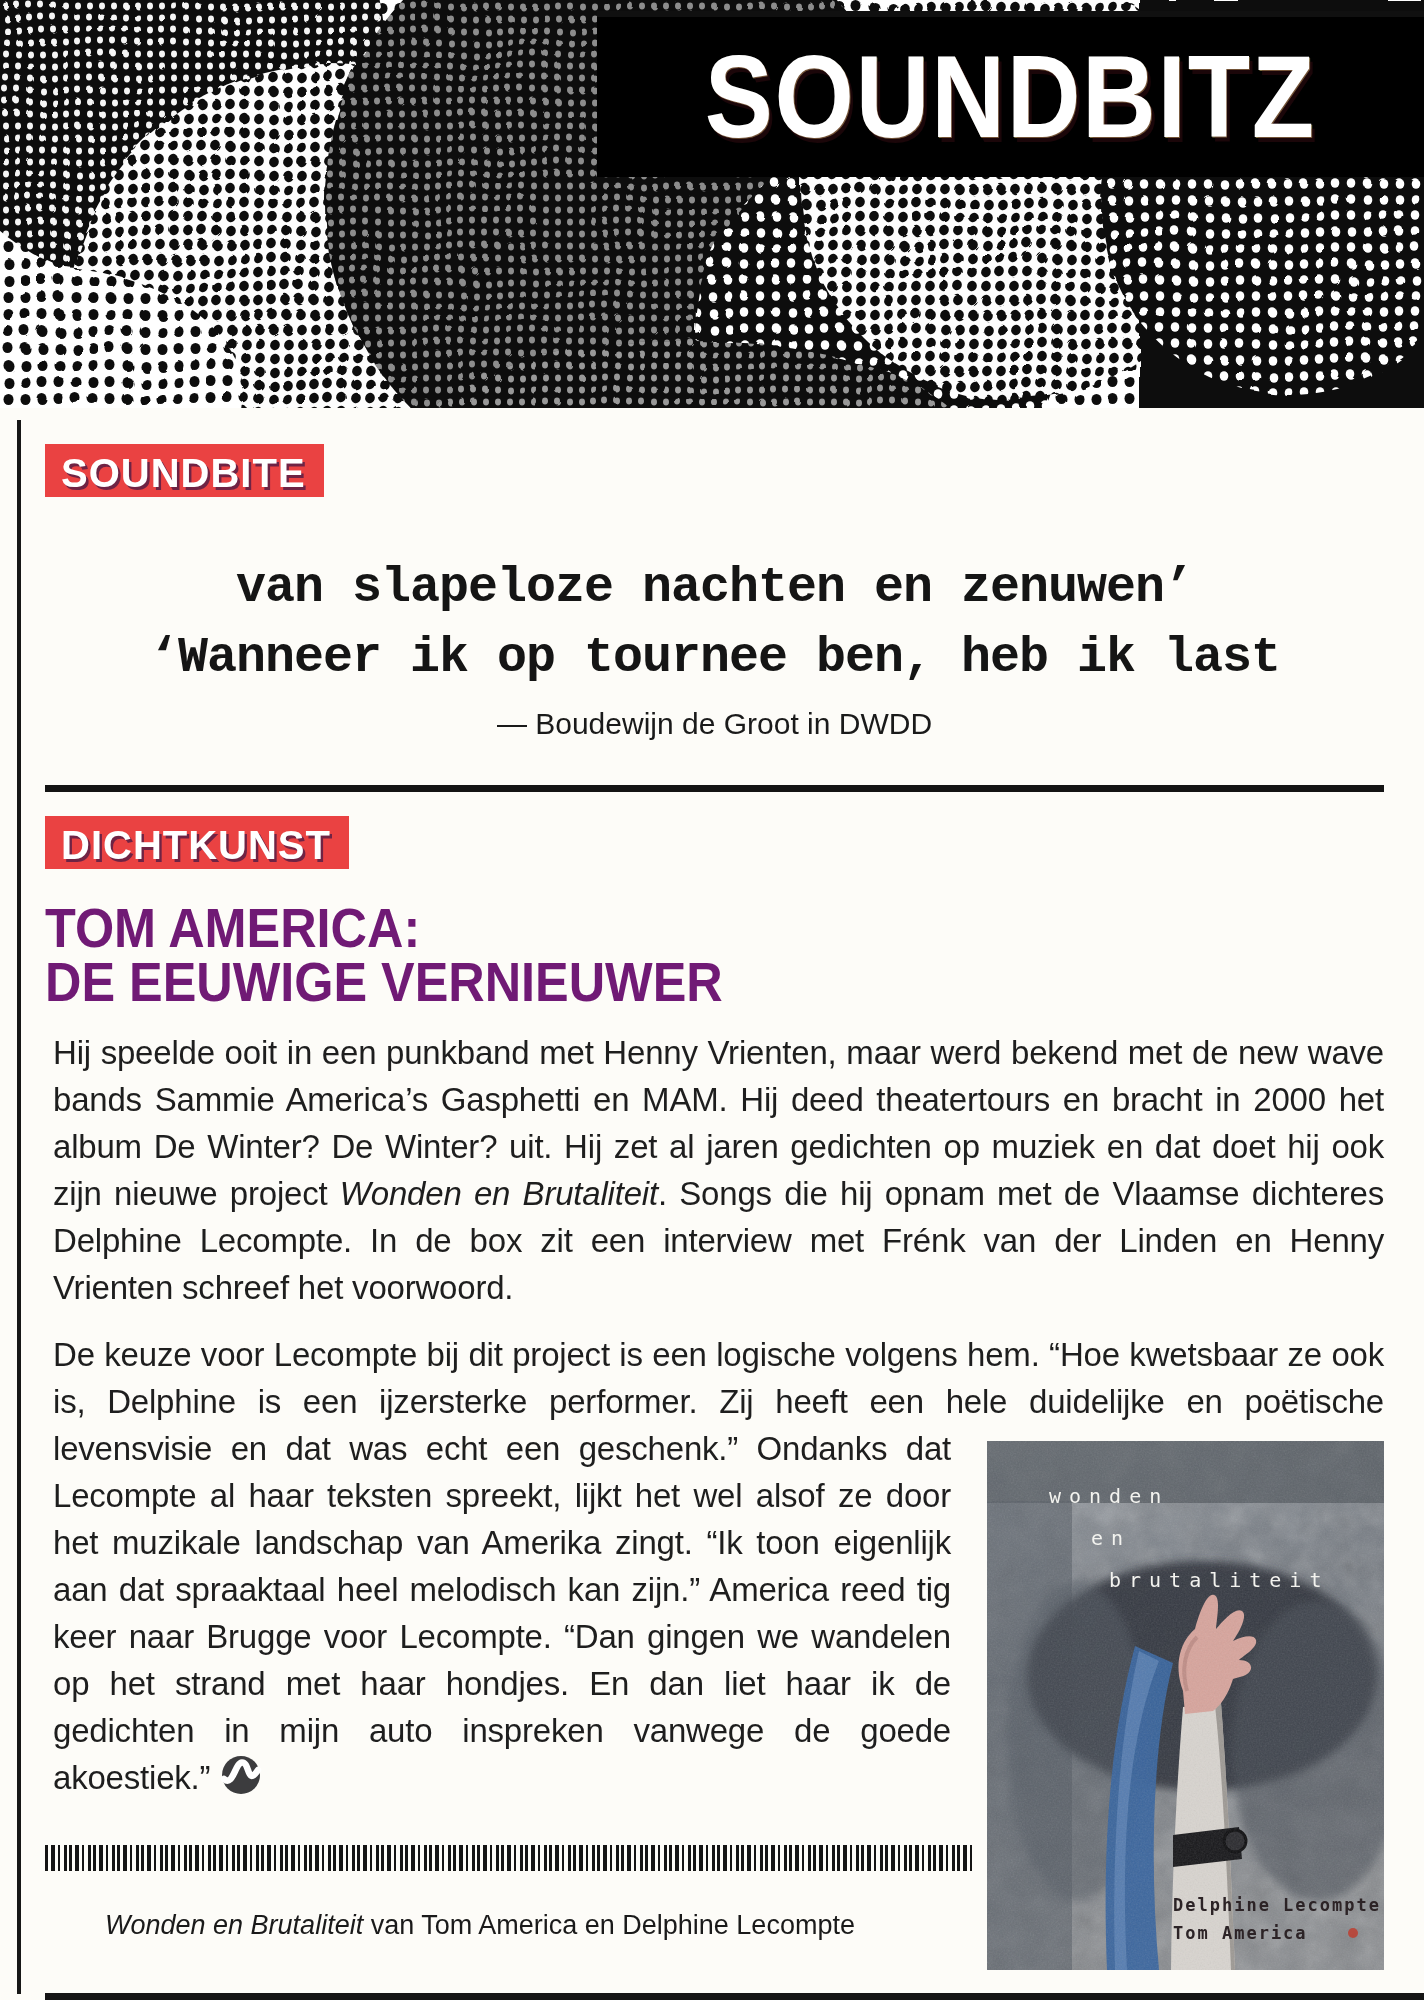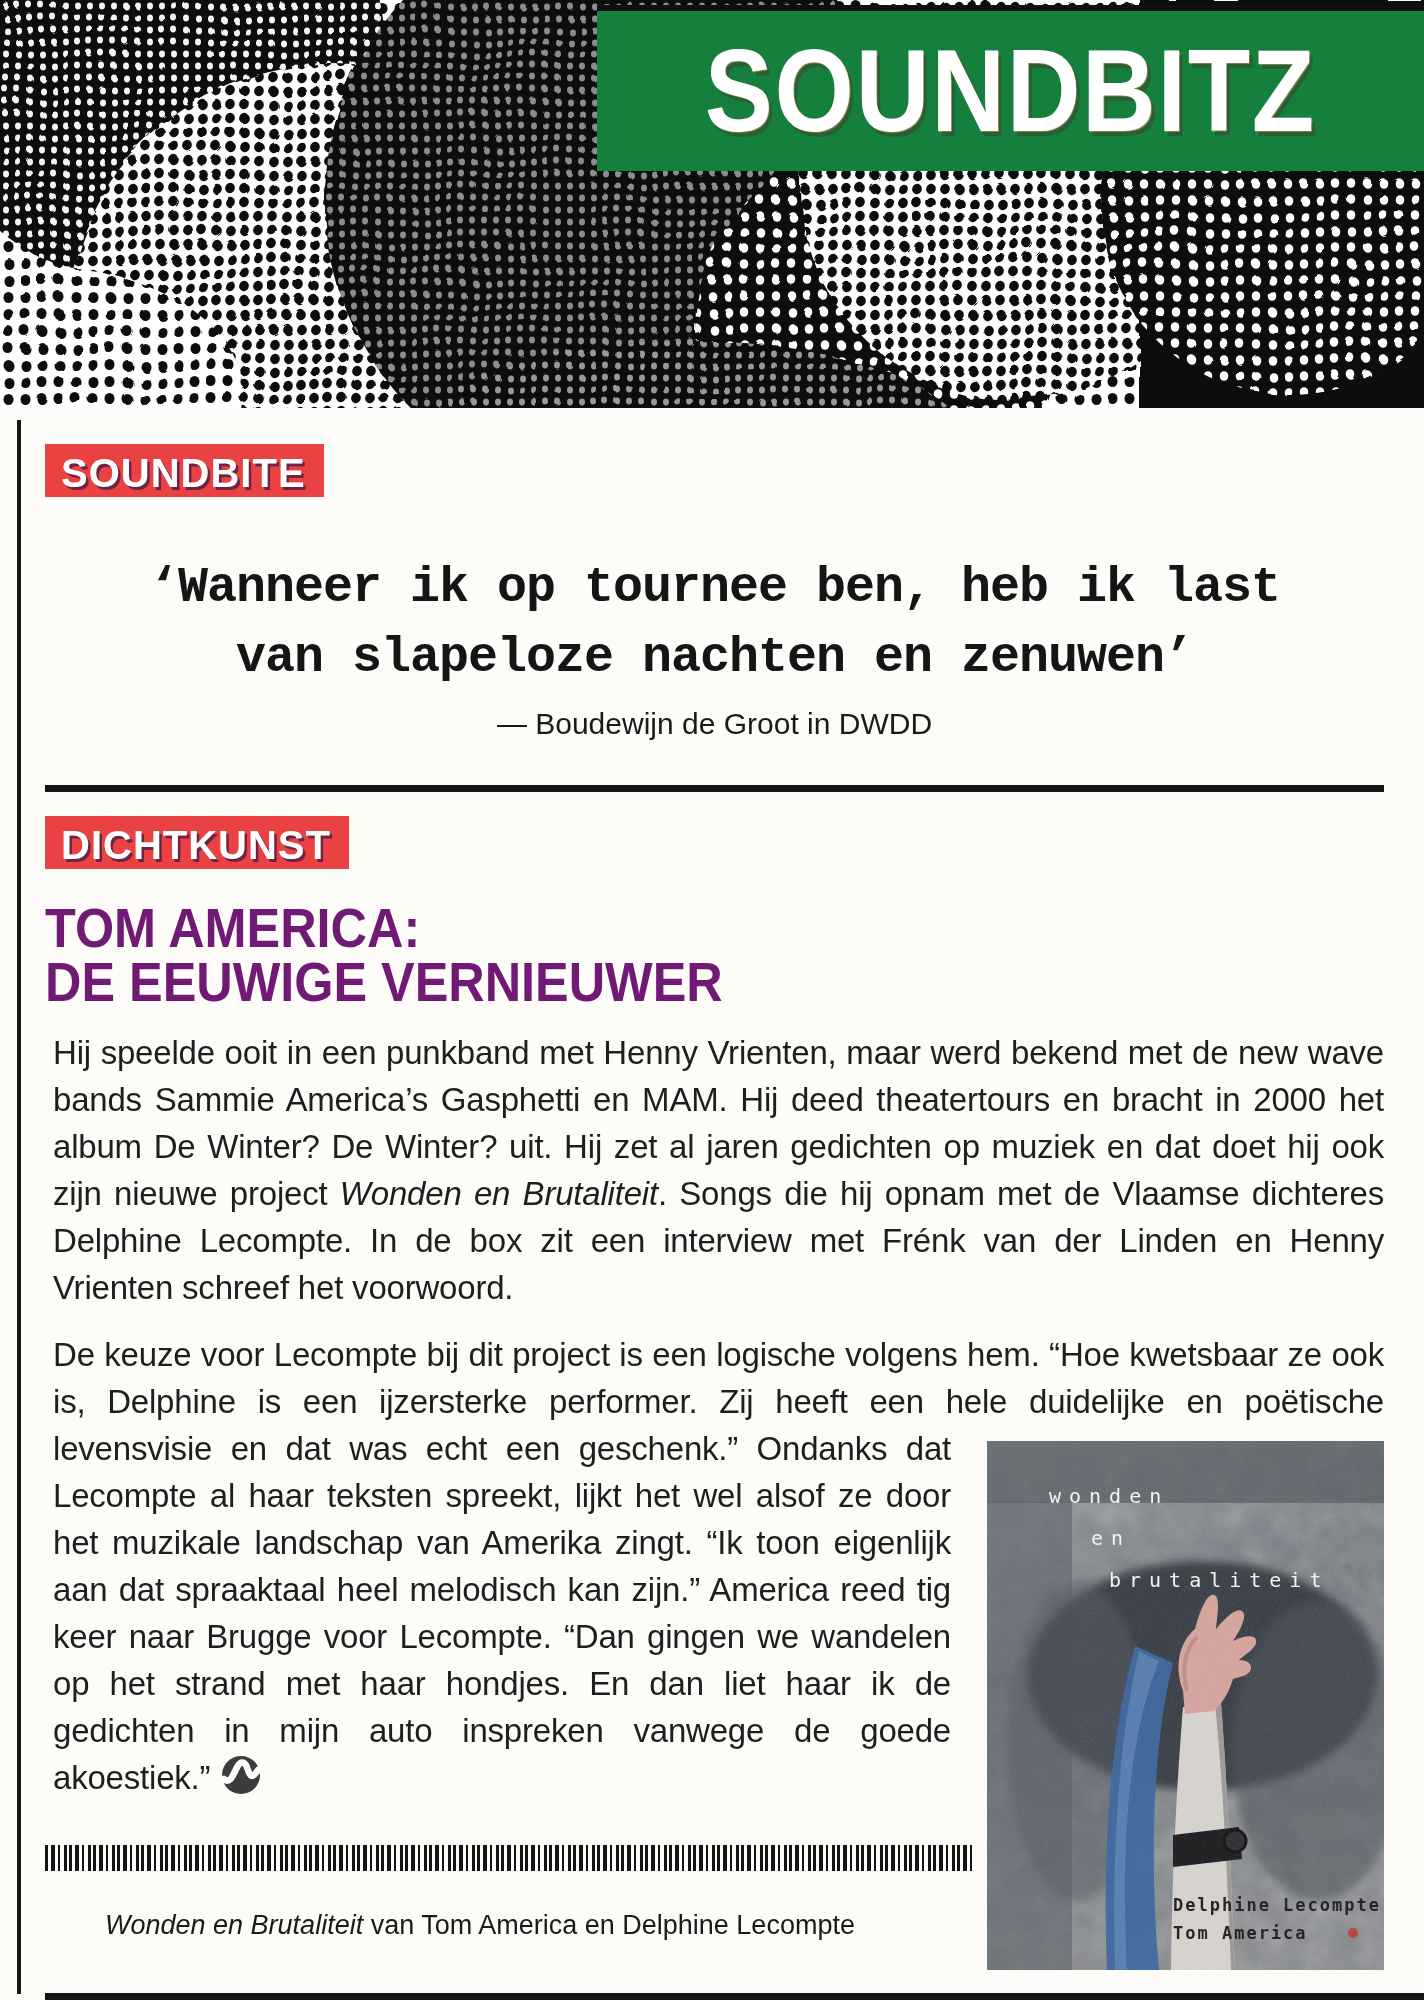--- a/index.html
+++ b/index.html
@@ -5,22 +5,22 @@
   html,body{margin:0;padding:0;}
   body{
     width:1424px;height:2000px;position:relative;overflow:hidden;
     background:#fdfcf8;font-family:"Liberation Sans",sans-serif;color:#1c1c1c;
   }
   
   .header-art{position:absolute;top:0;left:0;width:1424px;height:408px;overflow:hidden;}
   .header-art svg{display:block;}
   
   .banner{
-    position:absolute;left:597px;top:5px;right:0;height:160px;
-    background:#15803d;border-top:6px solid #101010;
+    position:absolute;left:597px;top:11px;right:0;height:160px;
+    background:#000000;border-top:6px solid #101010;
     display:flex;align-items:center;justify-content:center;
   }
   .banner .banner-text{
     font-size:116px;font-weight:900;letter-spacing:2px;color:#ffffff;line-height:1;
     transform:scaleX(0.88);white-space:nowrap;
     text-shadow:4px 5px 0 rgba(90,20,30,0.30), 1px 1px 0 rgba(250,220,130,0.5);
   }
   
   .left-rule{position:absolute;left:17px;top:420px;bottom:6px;width:4px;background:#171717;}
   
@@ -114,22 +114,22 @@
 
 <div class="left-rule"></div>
 
 <div class="content">
 
   <div>
     <span class="tag-label tag-soundbite">SOUNDBITE</span>
   </div>
 
   <div class="quote">
+    <div>van slapeloze nachten en zenuwen’</div>
     <div>‘Wanneer ik op tournee ben, heb ik last</div>
-    <div>van slapeloze nachten en zenuwen’</div>
   </div>
 
   <div class="attribution">— Boudewijn de Groot in DWDD</div>
 
   <div class="divider"></div>
 
   <div>
     <span class="tag-label tag-dichtkunst">DICHTKUNST</span>
   </div>
 

